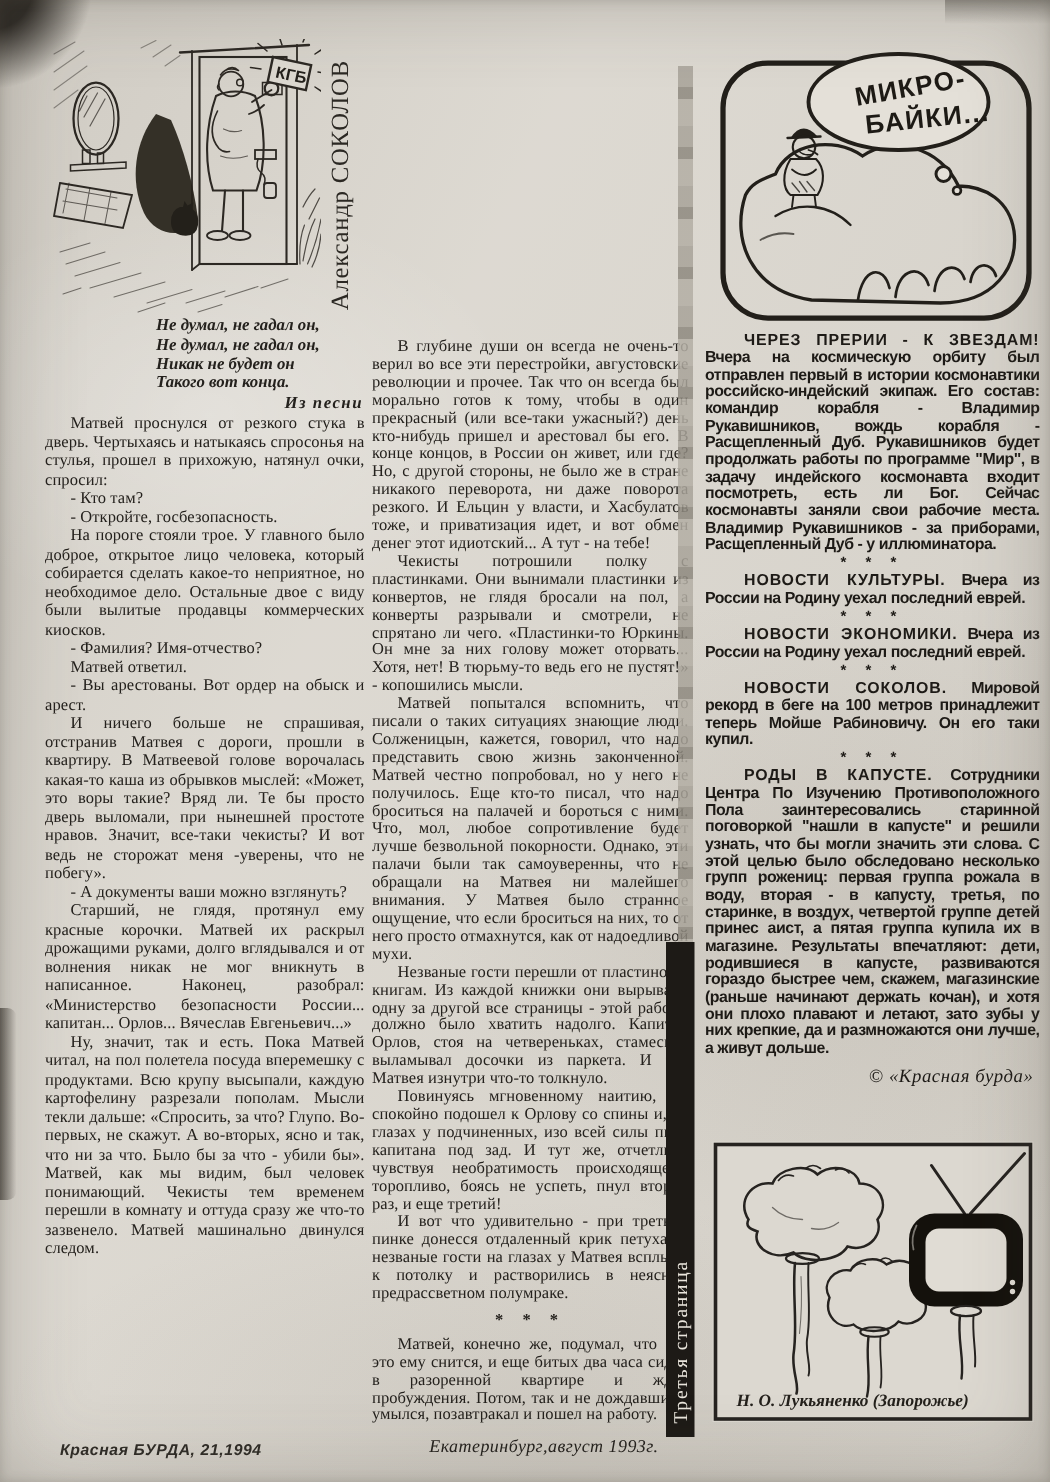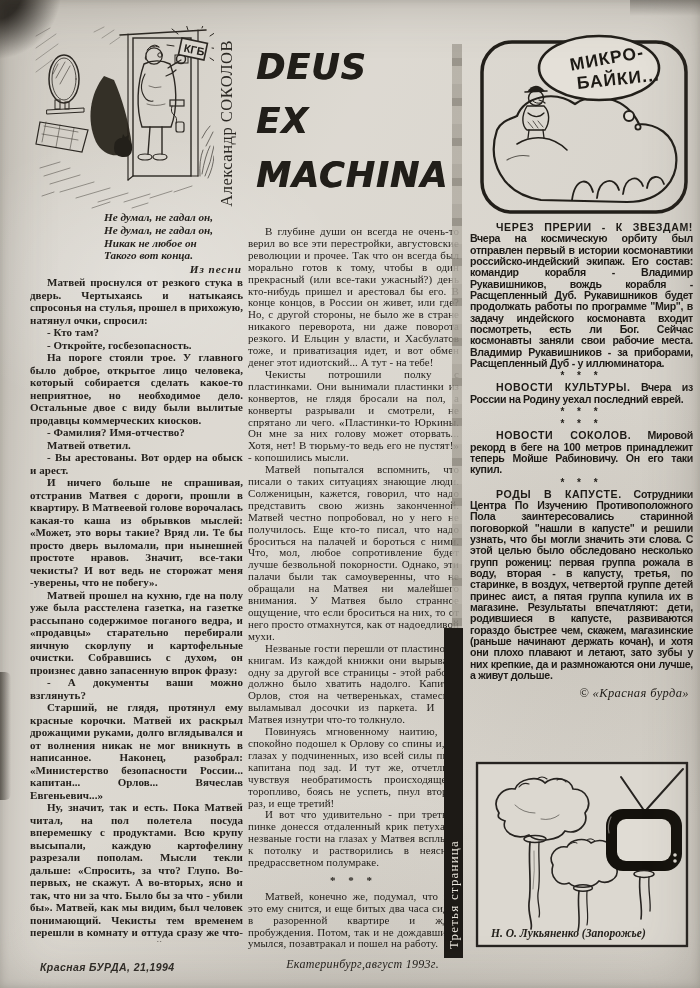--- a/index.html
+++ b/index.html
@@ -23,21 +23,21 @@
   
   .art1{position:absolute;left:32px;top:26px;width:182px;height:186px;}
   .author{position:absolute;left:212px;top:34px;width:30px;height:178px;display:flex;justify-content:center;align-items:center;}
   .vtext{writing-mode:vertical-rl;transform:rotate(180deg);white-space:nowrap;}
   .author span{font-size:16.5px;color:#2b2823;letter-spacing:.5px;}
   .epigraph{position:absolute;left:104px;top:211px;width:140px;font-weight:bold;font-style:italic;
     font-size:11.2px;line-height:12.8px;}
   .epigraph .attr{text-align:right;letter-spacing:1px;padding-right:2px;margin-top:1px;}
   .story{position:absolute;text-align:justify;font-size:11px;line-height:12.1px;letter-spacing:.05px;}
   .story p{margin:0;text-indent:17px;}
-  .col1{left:30px;top:276px;width:213px;height:666px;overflow:hidden;line-height:12.5px;font-weight:bold;}
+  .col1{left:30px;top:276px;width:213px;height:666px;overflow:hidden;line-height:12.5px;}
   .footer{position:absolute;left:40px;top:961px;font-family:"Liberation Sans",sans-serif;
     font-weight:bold;font-size:10.5px;letter-spacing:.4px;color:#2e2b26;font-style:italic;}
 
   
   .title{position:absolute;left:256px;top:40px;width:205px;font-family:"DejaVu Sans",sans-serif;
     font-weight:bold;font-style:italic;font-size:35px;line-height:54px;color:#211e19;letter-spacing:1px;
     text-shadow:.7px 0 0 currentColor;}
   .title div{display:block;}
   .col2{left:248px;top:226px;width:211px;height:758px;overflow:hidden;line-height:11.9px;}
   .sep{ text-align:center;text-indent:0 !important;letter-spacing:5px;font-weight:bold;
@@ -142,47 +142,41 @@
     </g>
   </svg>
 
   <div class="author">
     <span class="vtext">Александр СОКОЛОВ</span>
   </div>
 
   <div class="epigraph">
     <div>Не думал, не гадал он,</div>
     <div>Не думал, не гадал он,</div>
-    <div>Никак не любое он</div>
+    <div>Никак не будет он</div>
     <div>Такого вот конца.</div>
     <div class="attr">Из песни</div>
   </div>
 
   <div class="story col1">
     <p>Матвей проснулся от резкого стука в дверь. Чертыхаясь и натыкаясь спросонья на стулья, прошел в прихожую, натянул очки, спросил:</p>
     <p>- Кто там?</p>
     <p>- Откройте, госбезопасность.</p>
     <p>На пороге стояли трое. У главного было доброе, открытое лицо человека, который собирается сделать какое-то неприятное, но необходимое дело. Остальные двое с виду были вылитые продавцы коммерческих киосков.</p>
     <p>- Фамилия? Имя-отчество?</p>
     <p>Матвей ответил.</p>
     <p>- Вы арестованы. Вот ордер на обыск и арест.</p>
     <p>И ничего больше не спрашивая, отстранив Матвея с дороги, прошли в квартиру. В Матвеевой голове ворочалась какая-то каша из обрывков мыслей: «Может, это воры такие? Вряд ли. Те бы просто дверь выломали, при нынешней простоте нравов. Значит, все-таки чекисты? И вот ведь не сторожат меня -уверены, что не побегу».</p>
-    <p>Матвей прошел на кухню, где на полу уже была расстелена газетка, на газетке рассыпано содержимое поганого ведра, и «продавцы» старательно перебирали яичную скорлупу и картофельные очистки. Собравшись с духом, он произнес давно запасенную впрок фразу:</p>
     <p>- А документы ваши можно взглянуть?</p>
     <p>Старший, не глядя, протянул ему красные корочки. Матвей их раскрыл дрожащими руками, долго вглядывался и от волнения никак не мог вникнуть в написанное. Наконец, разобрал: «Министерство безопасности России... капитан... Орлов... Вячеслав Евгеньевич...»</p>
     <p>Ну, значит, так и есть. Пока Матвей читал, на пол полетела посуда вперемешку с продуктами. Всю крупу высыпали, каждую картофелину разрезали пополам. Мысли текли дальше: «Спросить, за что? Глупо. Во-первых, не скажут. А во-вторых, ясно и так, что ни за что. Было бы за что - убили бы». Матвей, как мы видим, был человек понимающий. Чекисты тем временем перешли в комнату и оттуда сразу же что-то зазвенело. Матвей машинально двинулся следом.</p>
   </div>
 
   <div class="footer">Красная БУРДА, 21,1994</div>
 
-  <div class="title">
-    <div>DEUS</div>
-    <div>EX</div>
-    <div>MACHINA</div>
-  </div>
 
   <div class="story col2">
     <p>В глубине души он всегда не очень-то верил во все эти перестройки, августовские революции и прочее. Так что он всегда был морально готов к тому, чтобы в один прекрасный (или все-таки ужасный?) день кто-нибудь пришел и арестовал бы его. В конце концов, в России он живет, или где? Но, с другой стороны, не было же в стране никакого переворота, ни даже поворота резкого. И Ельцин у власти, и Хасбулатов тоже, и приватизация идет, и вот обмен денег этот идиотский... А тут - на тебе!</p>
     <p>Чекисты потрошили полку с пластинками. Они вынимали пластинки из конвертов, не глядя бросали на пол, а конверты разрывали и смотрели, не спрятано ли чего. «Пластинки-то Юркины. Он мне за них голову может оторвать... Хотя, нет! В тюрьму-то ведь его не пустят!» - копошились мысли.</p>
     <p>Матвей попытался вспомнить, что писали о таких ситуациях знающие люди. Солженицын, кажется, говорил, что надо представить свою жизнь законченной. Матвей честно попробовал, но у него не получилось. Еще кто-то писал, что надо броситься на палачей и бороться с ними. Что, мол, любое сопротивление будет лучше безвольной покорности. Однако, эти палачи были так самоуверенны, что не обращали на Матвея ни малейшего внимания. У Матвея было странное ощущение, что если броситься на них, то от него просто отмахнутся, как от надоедливой мухи.</p>
     <p>Незваные гости перешли от пластинок к книгам. Из каждой книжки они вырывали одну за другой все страницы - этой работы должно было хватить надолго. Капитан Орлов, стоя на четвереньках, стамеской выламывал досочки из паркета. И тут Матвея изнутри что-то толкнуло.</p>
     <p>Повинуясь мгновенному наитию, он спокойно подошел к Орлову со спины и, на глазах у подчиненных, изо всей силы пнул капитана под зад. И тут же, отчетливо чувствуя необратимость происходящего, торопливо, боясь не успеть, пнул второй раз, и еще третий!</p>
     <p>И вот что удивительно - при третьем пинке донесся отдаленный крик петуха, и незваные гости на глазах у Матвея всплыли к потолку и растворились в неясном предрассветном полумраке.</p>
     <p class="sep">* * *</p>
     <p>Матвей, конечно же, подумал, что все это ему снится, и еще битых два часа сидел в разоренной квартире и ждал пробуждения. Потом, так и не дождавшись, умылся, позавтракал и пошел на работу.</p>
@@ -223,20 +217,21 @@
       <text x="93" y="40" transform="rotate(-10 120 36)" font-family="Liberation Sans, sans-serif" font-weight="bold" font-size="17.5" fill="#1d1a15" stroke="none" letter-spacing="1">МИКРО-</text>
       <text x="100" y="60" transform="rotate(-6 130 56)" font-family="Liberation Sans, sans-serif" font-weight="bold" font-size="17.5" fill="#1d1a15" stroke="none" letter-spacing="1">БАЙКИ...</text>
     </g>
   </svg>
 
   <div class="news">
     <p><span class="hl">ЧЕРЕЗ ПРЕРИИ - К ЗВЕЗДАМ!</span> <span>Вчера на космическую орбиту был отправлен первый в истории космонавтики российско-индейский экипаж. Его состав: командир корабля - Владимир Рукавишников, вождь корабля - Расщепленный Дуб. Рукавишников будет продолжать работы по программе "Мир", в задачу индейского космонавта входит посмотреть, есть ли Бог. Сейчас космонавты заняли свои рабочие места. Владимир Рукавишников - за приборами, Расщепленный Дуб - у иллюминатора.</span></p>
     <p class="sep">* * *</p>
     <p><span class="hl">НОВОСТИ КУЛЬТУРЫ.</span> <span>Вчера из России на Родину уехал последний еврей.</span></p>
     <p class="sep">* * *</p>
+    <p><span class="hl">НОВОСТИ ЭКОНОМИКИ.</span> <span>Вчера из России на Родину уехал последний еврей.</span></p>
     <p class="sep">* * *</p>
     <p><span class="hl">НОВОСТИ СОКОЛОВ.</span> <span>Мировой рекорд в беге на 100 метров принадлежит теперь Мойше Рабиновичу. Он его таки купил.</span></p>
     <p class="sep">* * *</p>
     <p><span class="hl">РОДЫ В КАПУСТЕ.</span> <span>Сотрудники Центра По Изучению Противоположного Пола заинтересовались старинной поговоркой "нашли в капусте" и решили узнать, что бы могли значить эти слова. С этой целью было обследовано несколько групп рожениц: первая группа рожала в воду, вторая - в капусту, третья, по старинке, в воздух, четвертой группе детей принес аист, а пятая группа купила их в магазине. Результаты впечатляют: дети, родившиеся в капусте, развиваются гораздо быстрее чем, скажем, магазинские (раньше начинают держать кочан), и хотя они плохо плавают и летают, зато зубы у них крепкие, да и размножаются они лучше, а живут дольше.</span></p>
     <p class="credit">© «Красная бурда»</p>
   </div>
 
   <svg class="art3" viewBox="0 0 214 187">
     <g stroke="#262320" fill="none" stroke-linecap="round">
       <rect x="2" y="2" width="210" height="183" stroke-width="2.4"></rect>

